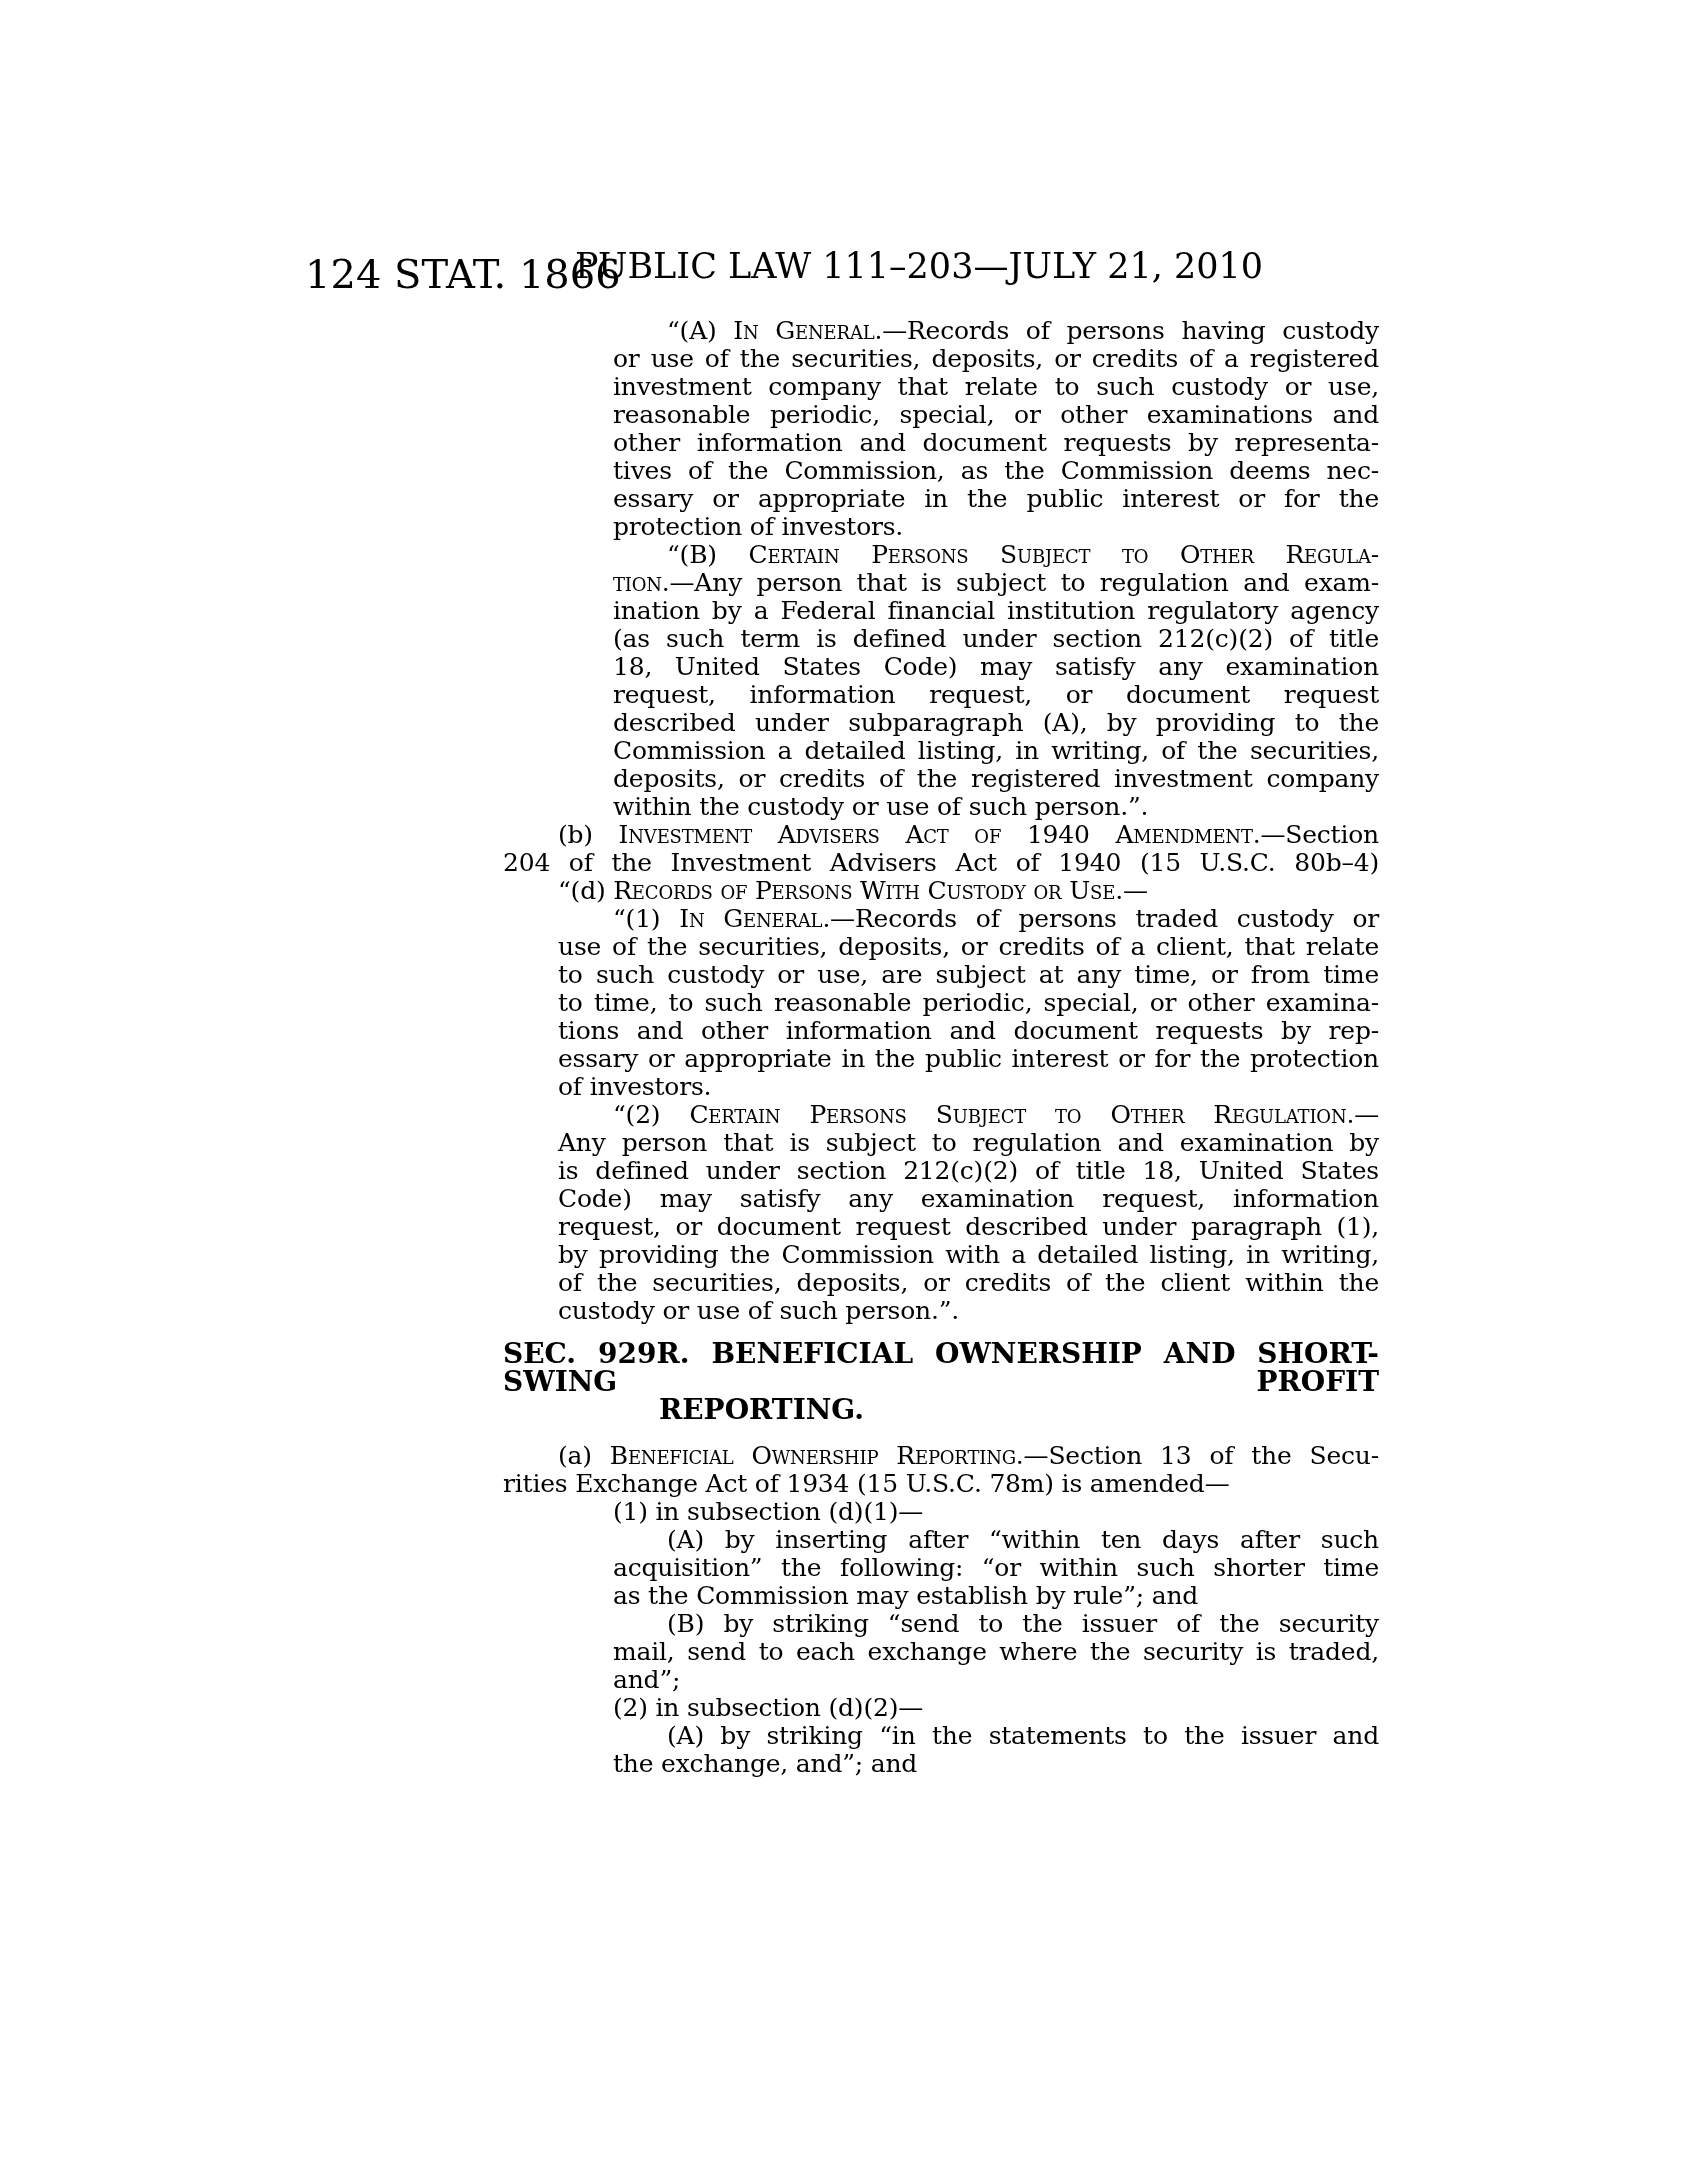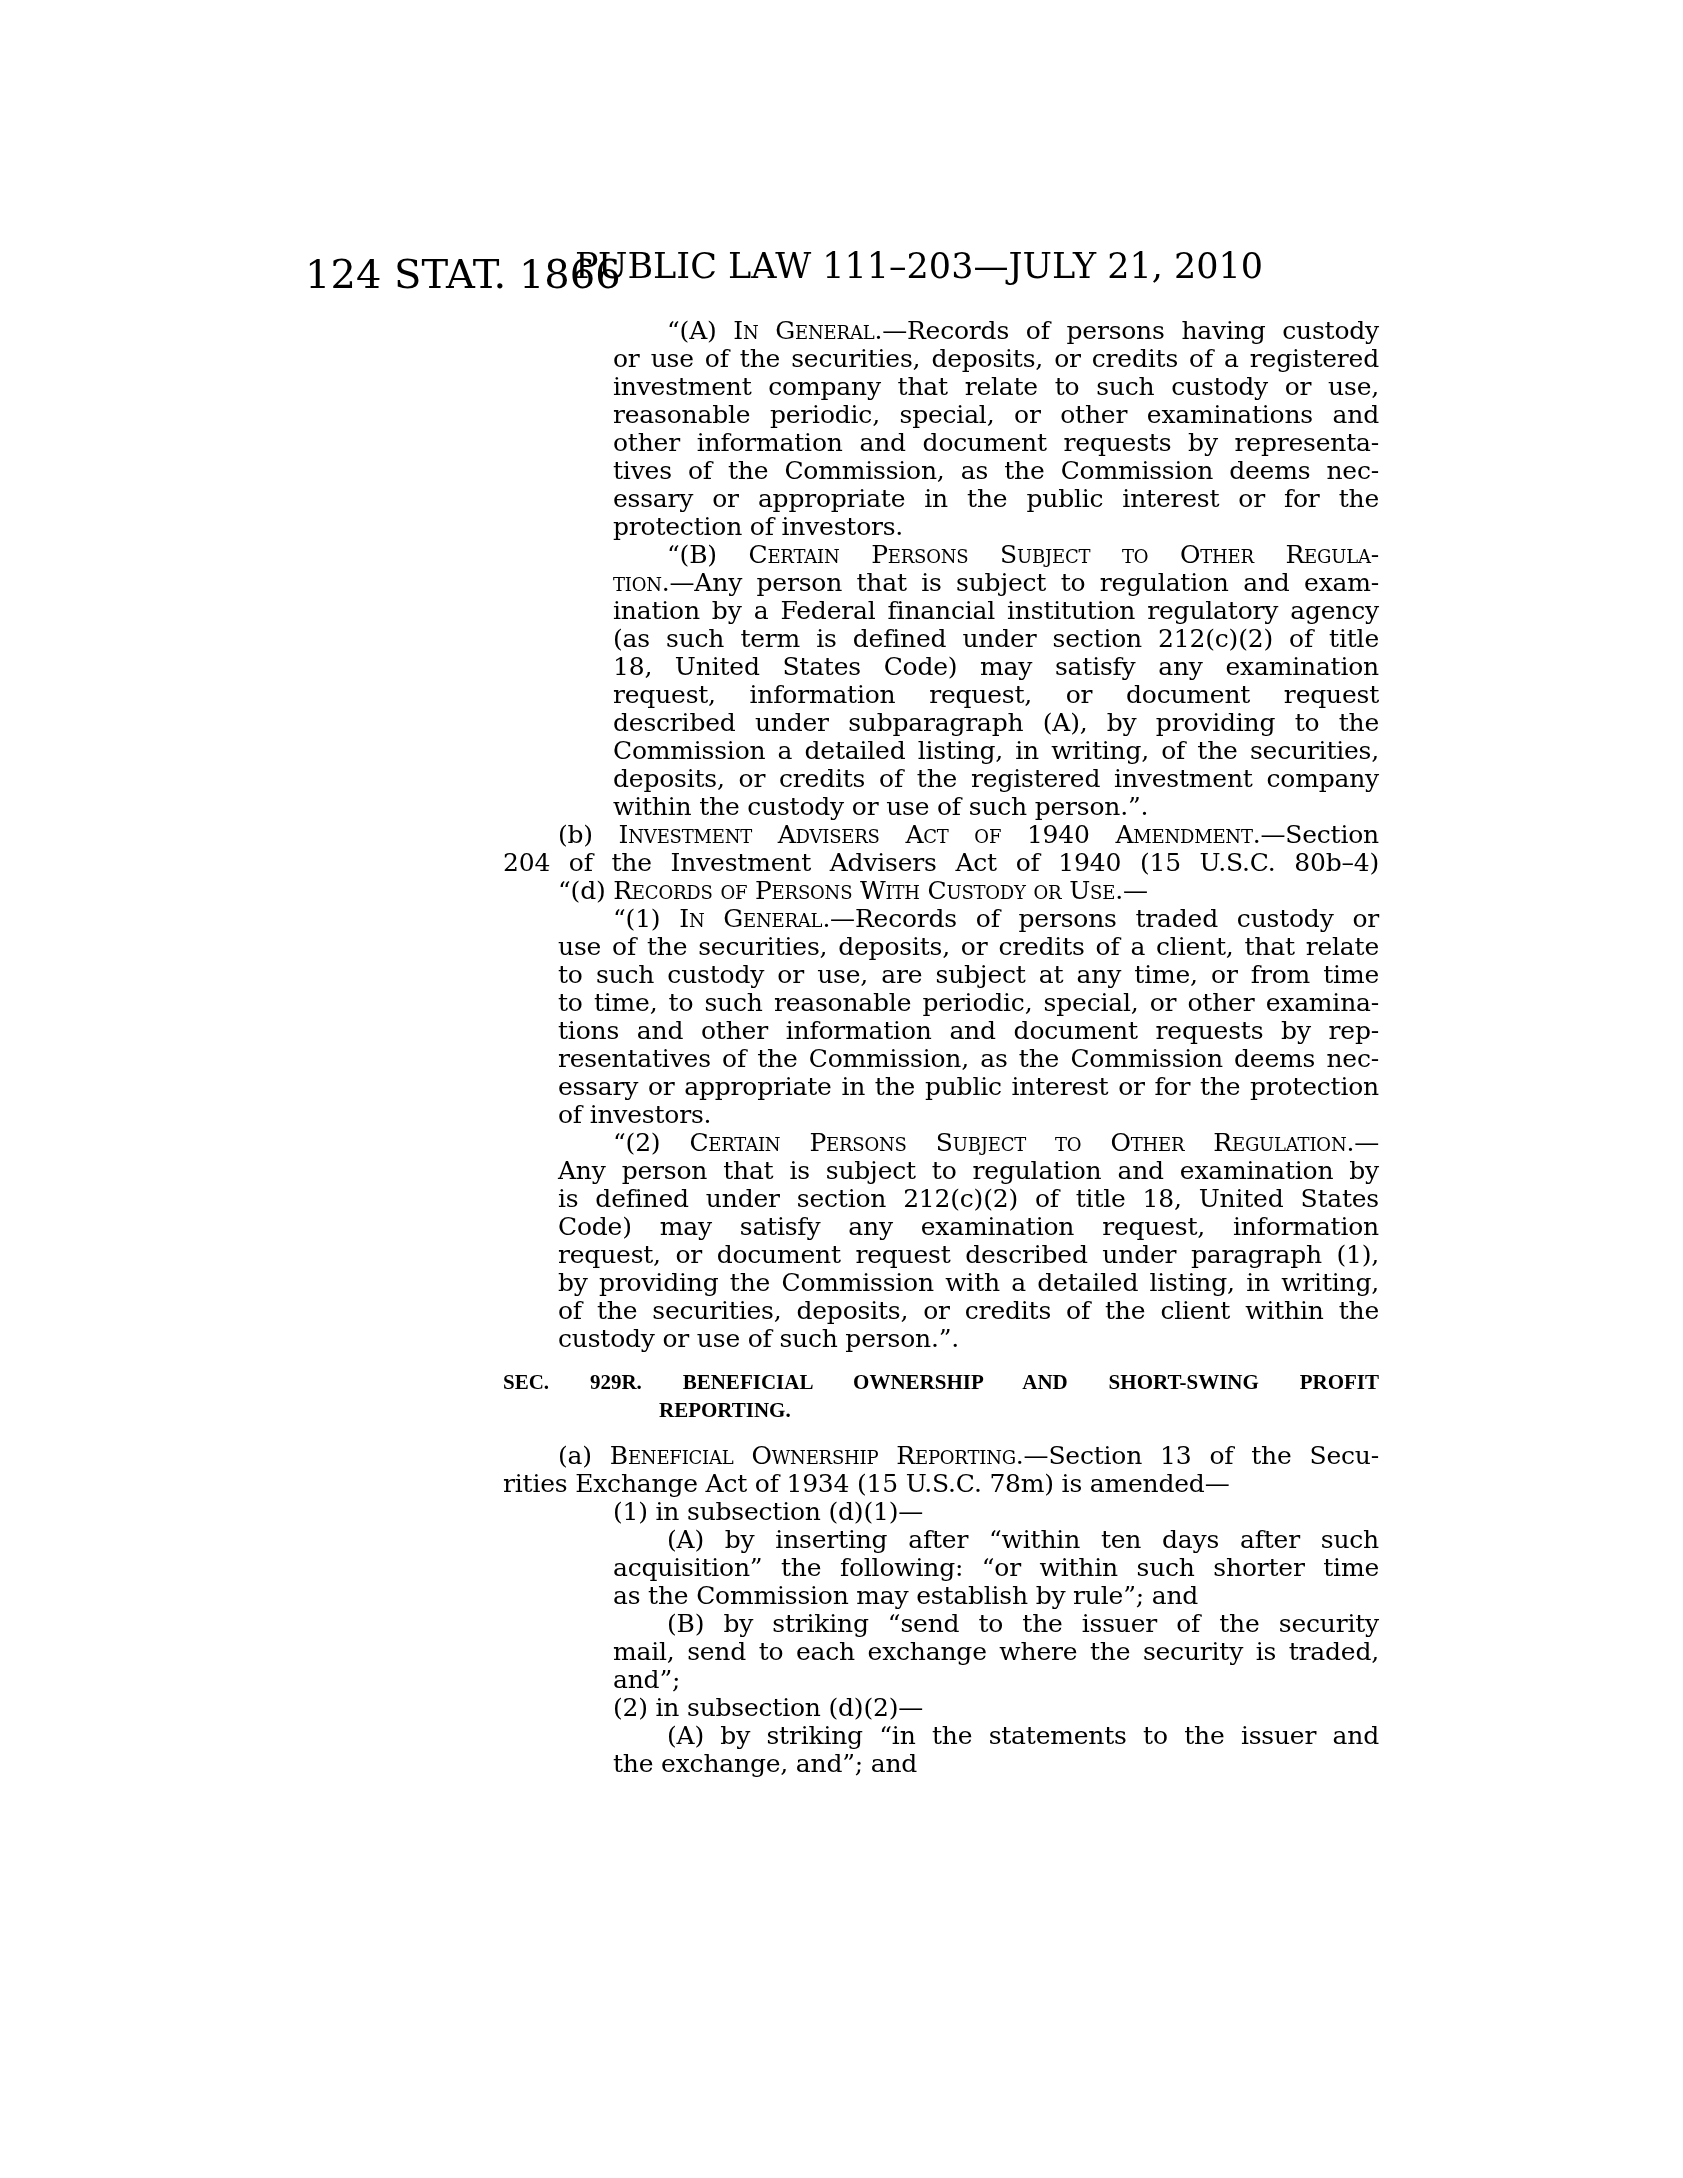--- a/index.html
+++ b/index.html
@@ -50,21 +50,21 @@
   .line.last {
     text-align-last: left;
   }
   .ind0 { padding-left: 0; }
   .ind1 { padding-left: 55px; }
   .ind2 { padding-left: 110px; }
   .ind3 { padding-left: 164px; }
   .n  { }
   .sc { font-variant: small-caps; }
   .b  { font-weight: bold; }
-  .h  { font-size: 21px; font-weight: bold; letter-spacing: 0; font-family: Liberation Serif, serif; }
+  .h  { font-size: 28px; font-weight: bold; letter-spacing: 0; }
 </style>
 </head>
 <body>
 
 <div class="page">
   <div class="hdr-left">124 STAT. 1866</div>
   <div class="hdr-center">PUBLIC LAW 111–203—JULY 21, 2010</div>
   <div class="textblock">
       <div class="line ind3"><span class="n">“(A) </span><span class="sc">In General</span><span class="n">.—Records of persons having custody</span></div>
       <div class="line ind2"><span class="n">or use of the securities, deposits, or credits of a registered</span></div>
@@ -85,21 +85,20 @@
       <div class="line ind2"><span class="n">deposits, or credits of the registered investment company</span></div>
       <div class="line ind2 last"><span class="n">within the custody or use of such person.”.</span></div>
       <div class="line ind1"><span class="n">(b) </span><span class="sc">Investment Advisers Act of 1940 Amendment</span><span class="n">.—Section</span></div>
       <div class="line ind0"><span class="n">204 of the Investment Advisers Act of 1940 (15 U.S.C. 80b–4)</span></div>
       <div class="line ind1 last"><span class="n">“(d) </span><span class="sc">Records of Persons With Custody or Use</span><span class="n">.—</span></div>
       <div class="line ind2"><span class="n">“(1) </span><span class="sc">In General</span><span class="n">.—Records of persons traded custody or</span></div>
       <div class="line ind1"><span class="n">use of the securities, deposits, or credits of a client, that relate</span></div>
       <div class="line ind1"><span class="n">to such custody or use, are subject at any time, or from time</span></div>
       <div class="line ind1"><span class="n">to time, to such reasonable periodic, special, or other examina-</span></div>
       <div class="line ind1"><span class="n">tions and other information and document requests by rep-</span></div>
-      <div class="line ind1"><span class="n">resentatives of the Commission, as the Commission deems nec-</span></div>
       <div class="line ind1"><span class="n">essary or appropriate in the public interest or for the protection</span></div>
       <div class="line ind1 last"><span class="n">of investors.</span></div>
       <div class="line ind2"><span class="n">“(2) </span><span class="sc">Certain Persons Subject to Other Regulation</span><span class="n">.—</span></div>
       <div class="line ind1"><span class="n">Any person that is subject to regulation and examination by</span></div>
       <div class="line ind1"><span class="n">is defined under section 212(c)(2) of title 18, United States</span></div>
       <div class="line ind1"><span class="n">Code) may satisfy any examination request, information</span></div>
       <div class="line ind1"><span class="n">request, or document request described under paragraph (1),</span></div>
       <div class="line ind1"><span class="n">by providing the Commission with a detailed listing, in writing,</span></div>
       <div class="line ind1"><span class="n">of the securities, deposits, or credits of the client within the</span></div>
       <div class="line ind1 last"><span class="n">custody or use of such person.”.</span></div>

